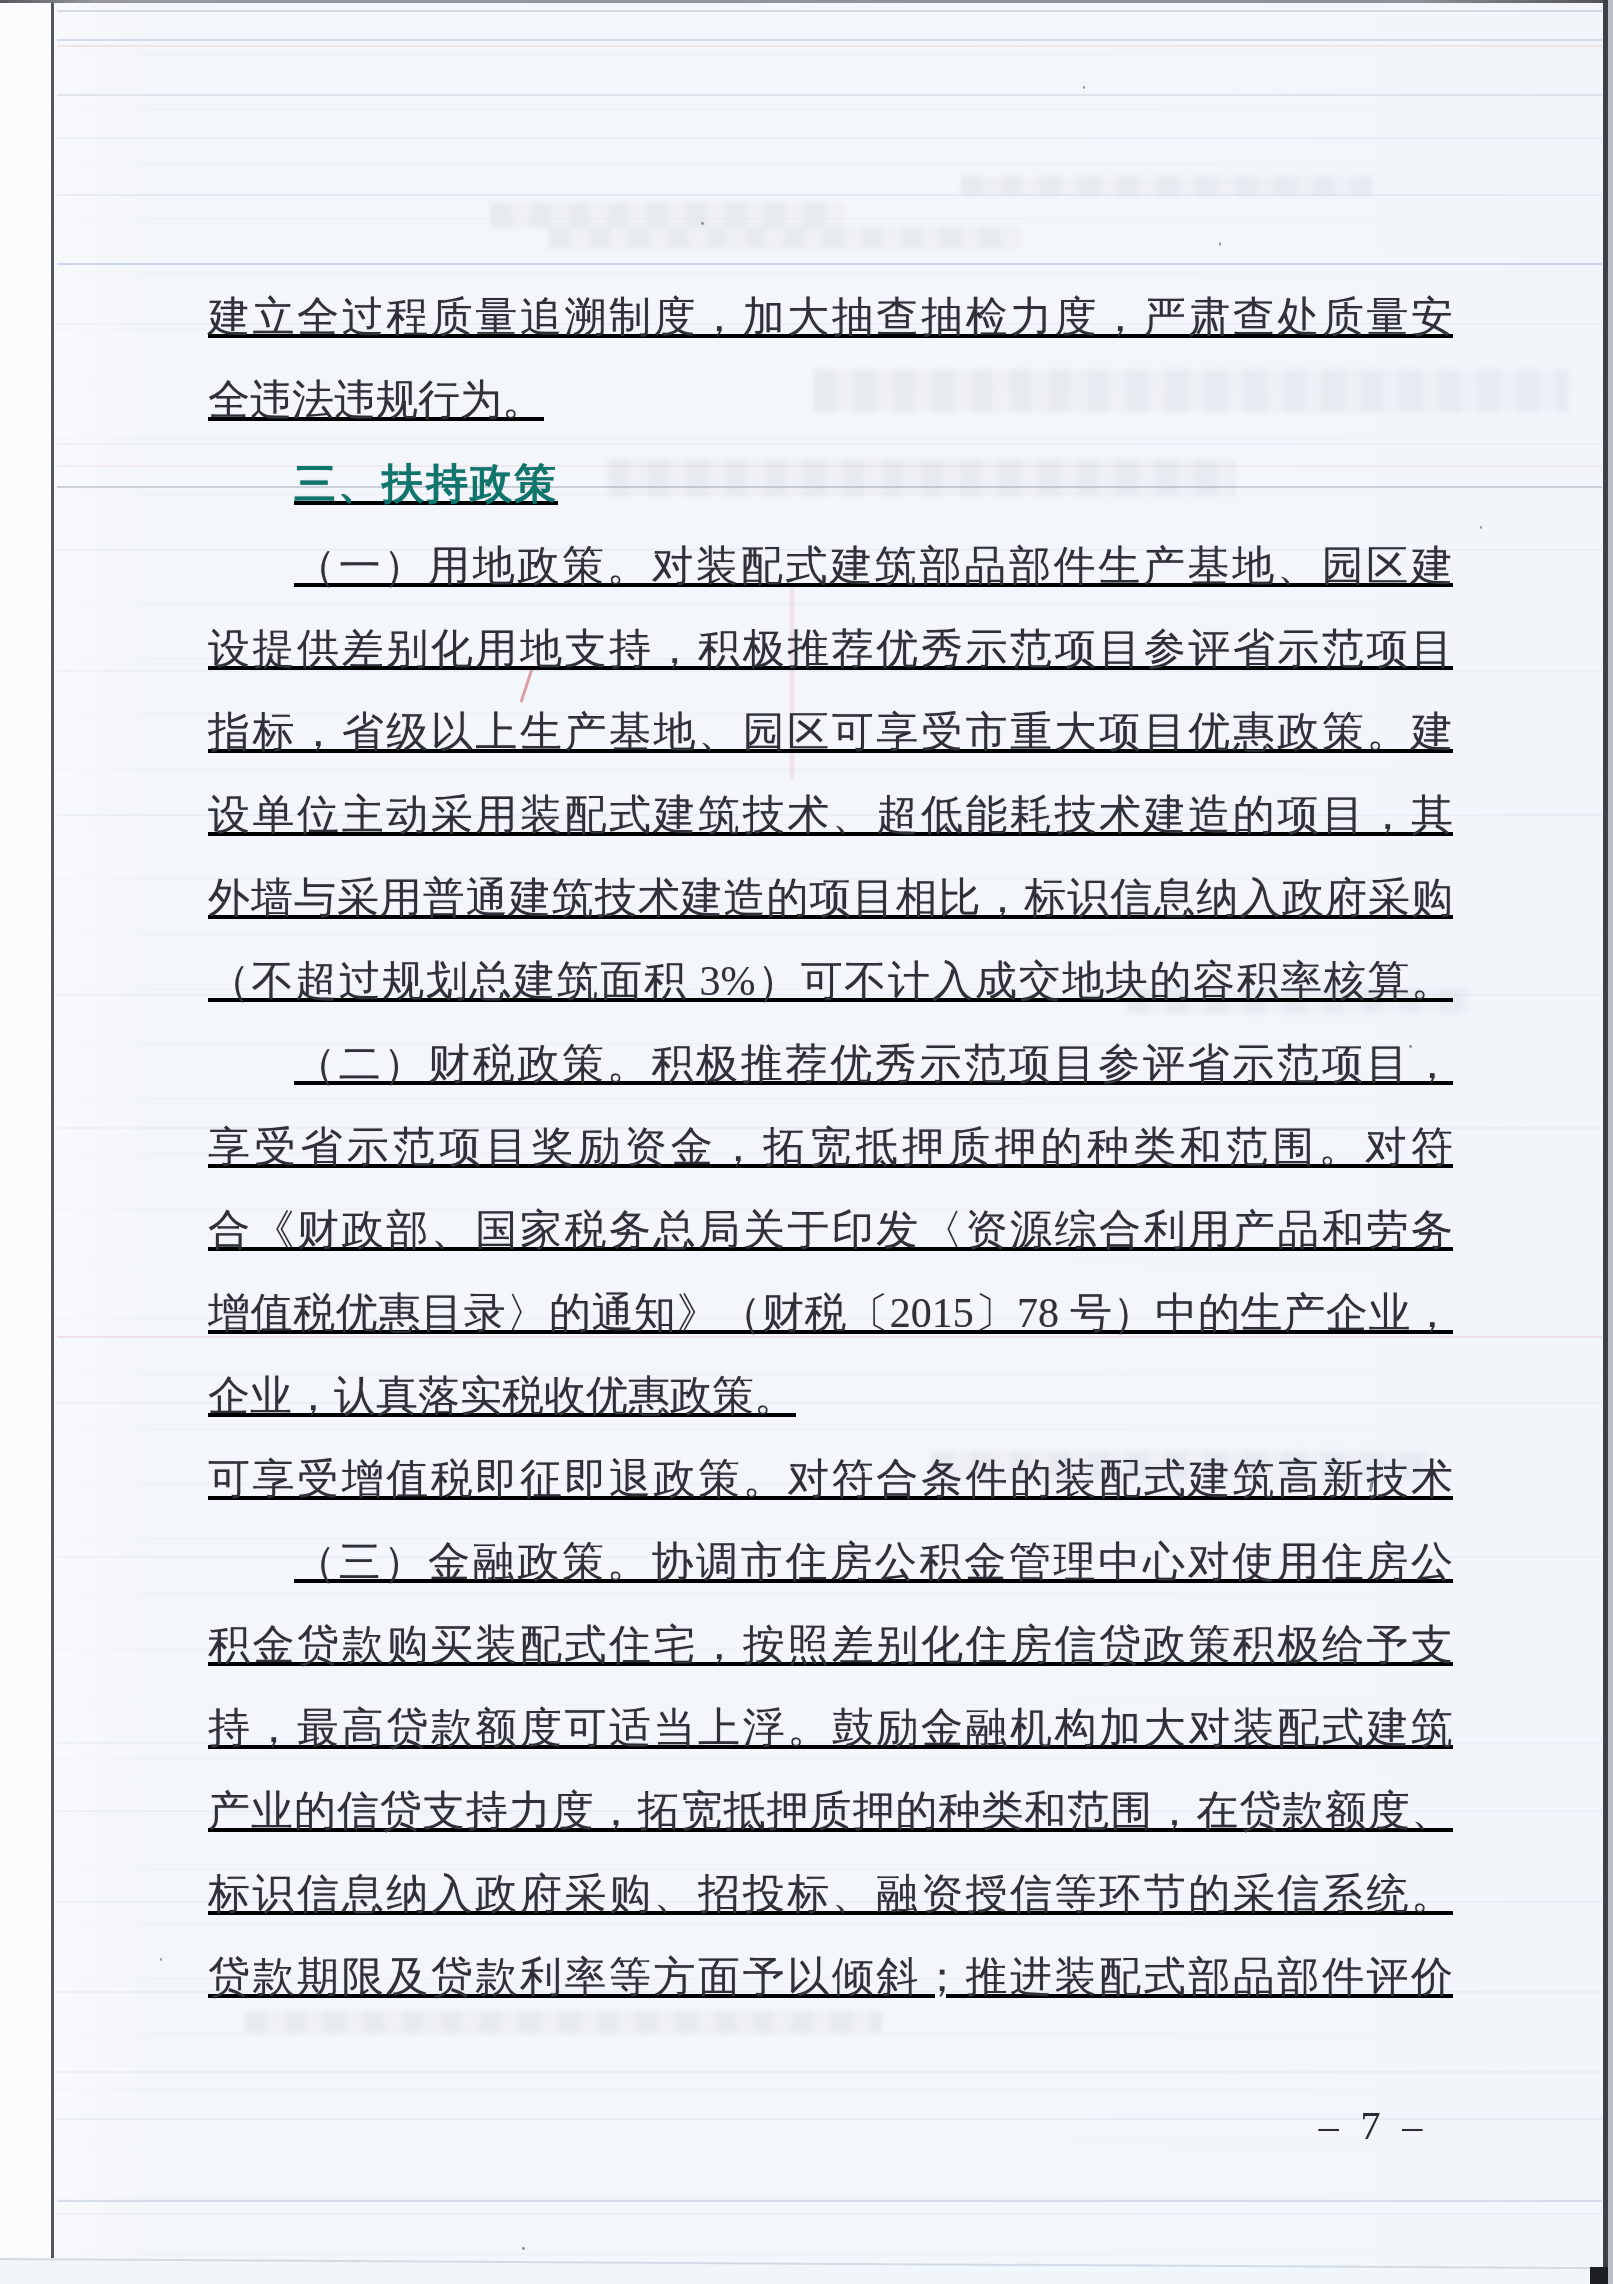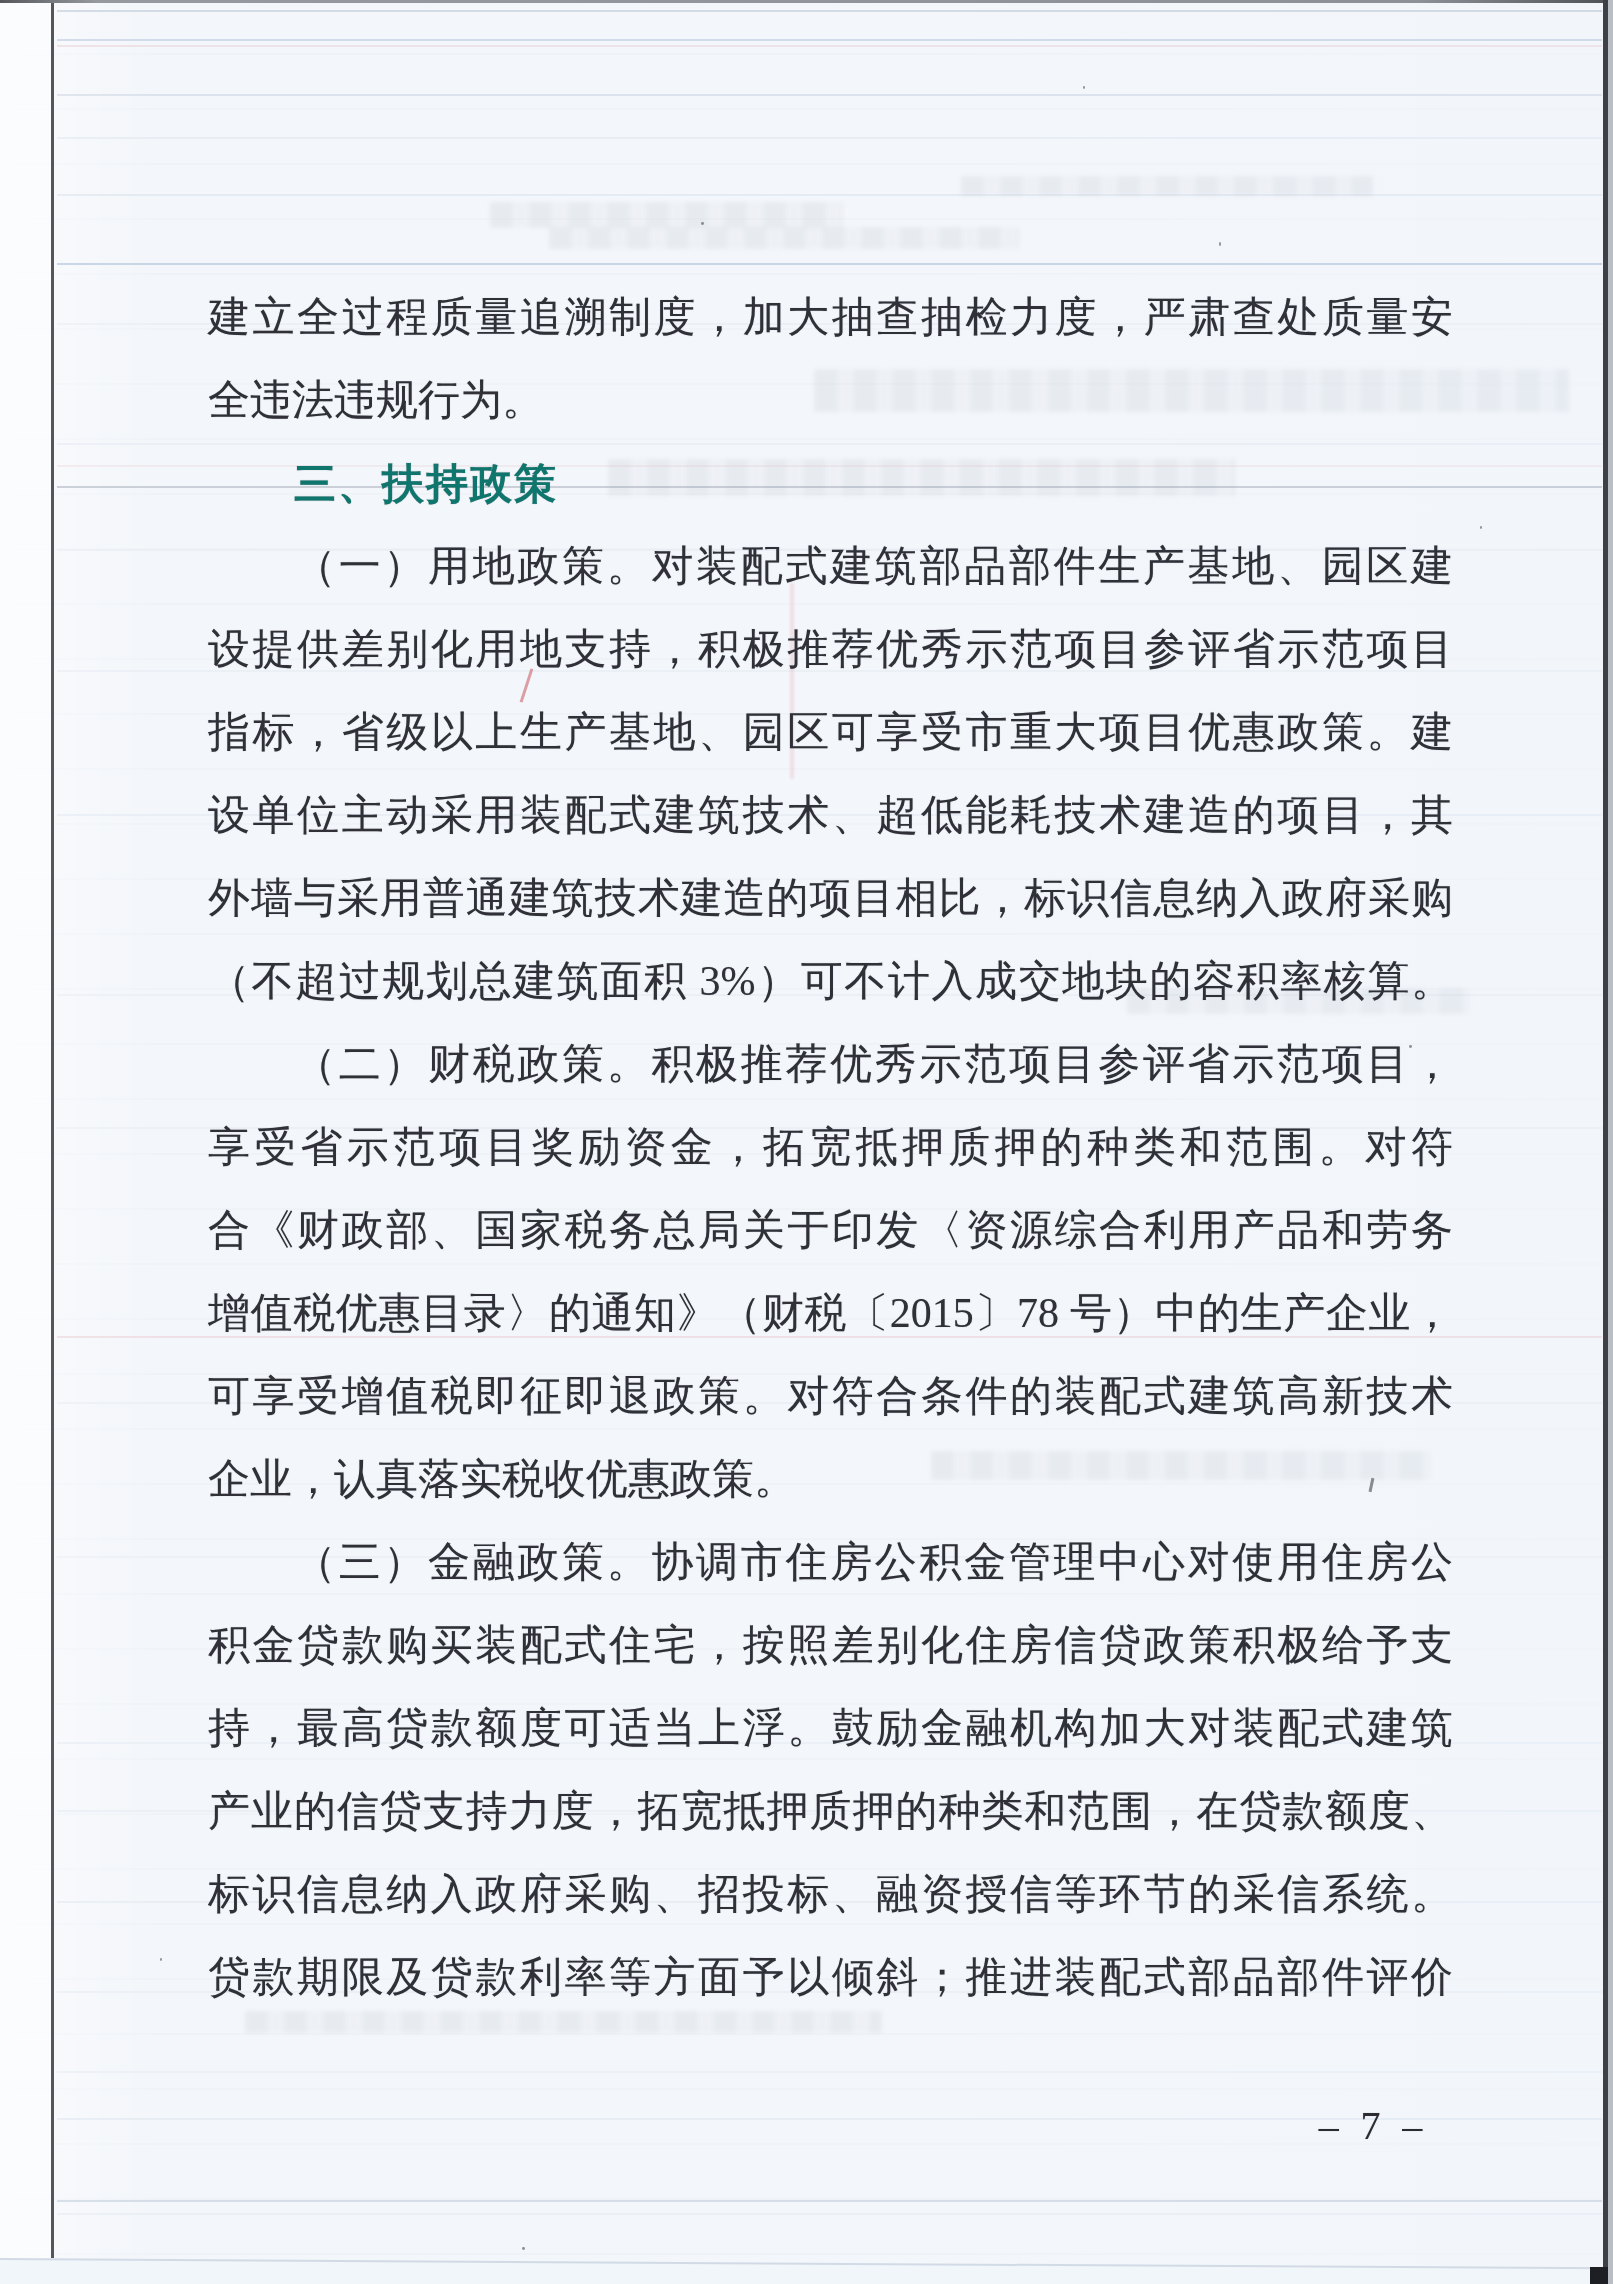--- a/index.html
+++ b/index.html
@@ -7,21 +7,21 @@
     position:relative; width:1613px; height:2285px; margin:0 auto;
     background:#f3f6fa; overflow:hidden;
     font-family:"Liberation Serif","DejaVu Serif",serif;
   }
   .texture { position:absolute; left:0; top:0; width:1613px; height:2285px;
     background:
       linear-gradient(90deg, rgba(255,255,255,0.55), rgba(255,255,255,0) 10%),
       linear-gradient(90deg, rgba(233,240,248,0) 60%, rgba(241,246,252,0.5) 97%),
       repeating-linear-gradient(180deg, rgba(255,255,255,0) 0 53px, rgba(206,218,232,0.10) 53px 55px);
   }
-  .textblock { position:absolute; left:208px; top:276px; width:1245px; }
+  .textblock { position:absolute; left:208px; top:276px; width:1245px;text-decoration:underline; }
   .ln {
     height:83px; line-height:83px; font-size:42px; color:#2f3038;
     text-align:justify; text-shadow:0 0 1px rgba(60,60,72,0.35);
     overflow:visible; white-space:nowrap;
   }
   .ln.just { white-space:normal; text-align:justify; text-align-last:justify; }
   .ln.indent { padding-left:86px; }
   .ln.head {
     font-family:"Liberation Sans","DejaVu Sans",sans-serif;
     font-weight:700; letter-spacing:2px; color:#0f766e;
@@ -122,22 +122,22 @@
     <div class="ln just indent">（一）用地政策。对装配式建筑部品部件生产基地、园区建</div>
     <div class="ln just">设提供差别化用地支持，积极推荐优秀示范项目参评省示范项目</div>
     <div class="ln just">指标，省级以上生产基地、园区可享受市重大项目优惠政策。建</div>
     <div class="ln just">设单位主动采用装配式建筑技术、超低能耗技术建造的项目，其</div>
     <div class="ln just">外墙与采用普通建筑技术建造的项目相比，标识信息纳入政府采购</div>
     <div class="ln just">（不超过规划总建筑面积 3%）可不计入成交地块的容积率核算。</div>
     <div class="ln just indent">（二）财税政策。积极推荐优秀示范项目参评省示范项目，</div>
     <div class="ln just">享受省示范项目奖励资金，拓宽抵押质押的种类和范围。对符</div>
     <div class="ln just">合《财政部、国家税务总局关于印发〈资源综合利用产品和劳务</div>
     <div class="ln just">增值税优惠目录〉的通知》（财税〔2015〕78 号）中的生产企业，</div>
+    <div class="ln">企业，认真落实税收优惠政策。</div>
     <div class="ln just">可享受增值税即征即退政策。对符合条件的装配式建筑高新技术</div>
-    <div class="ln">企业，认真落实税收优惠政策。</div>
     <div class="ln just indent">（三）金融政策。协调市住房公积金管理中心对使用住房公</div>
     <div class="ln just">积金贷款购买装配式住宅，按照差别化住房信贷政策积极给予支</div>
     <div class="ln just">持，最高贷款额度可适当上浮。鼓励金融机构加大对装配式建筑</div>
     <div class="ln just">产业的信贷支持力度，拓宽抵押质押的种类和范围，在贷款额度、</div>
     <div class="ln just">标识信息纳入政府采购、招投标、融资授信等环节的采信系统。</div>
     <div class="ln just">贷款期限及贷款利率等方面予以倾斜；推进装配式部品部件评价</div>
   </main>
 
   <div class="pagenum">– 7 –</div>
 

